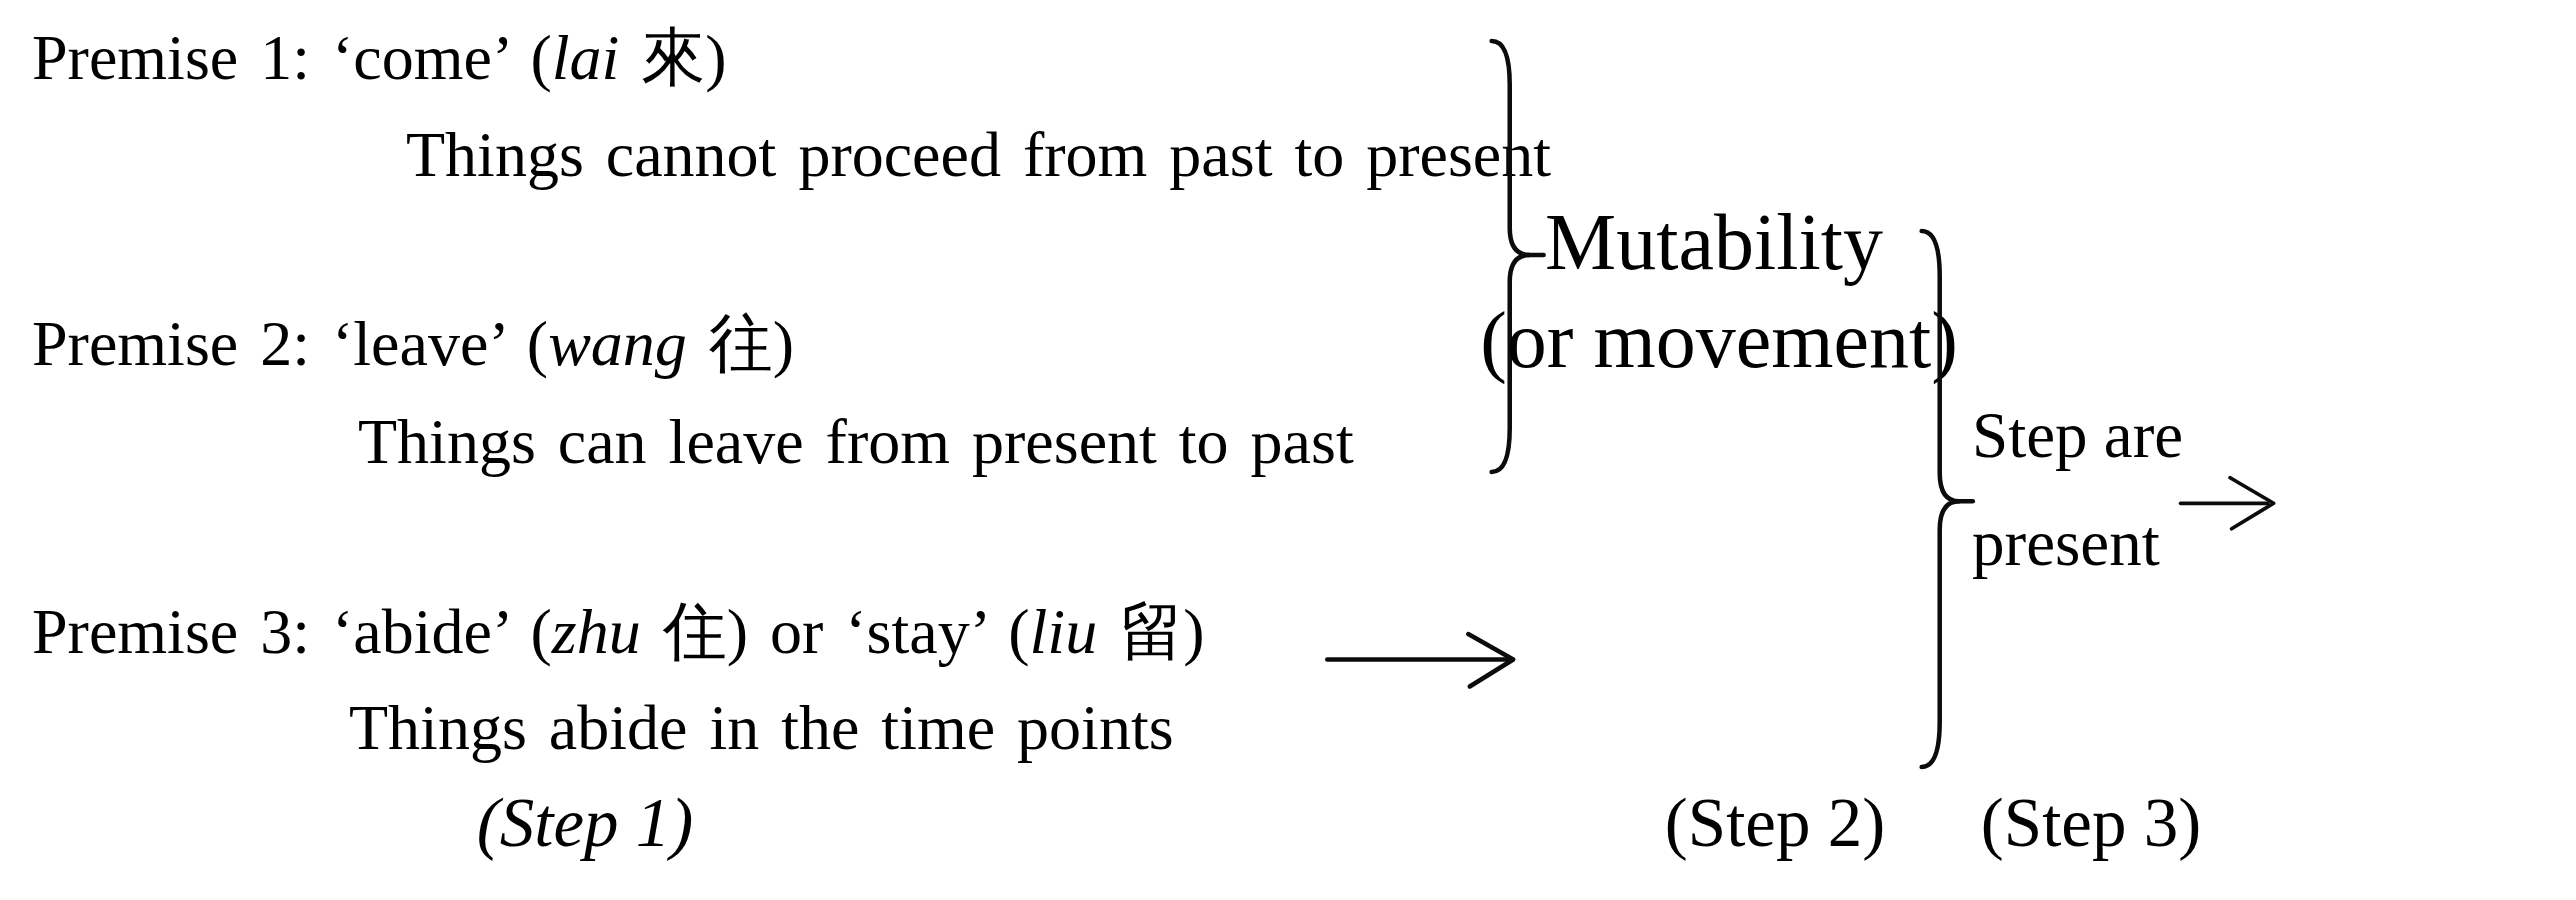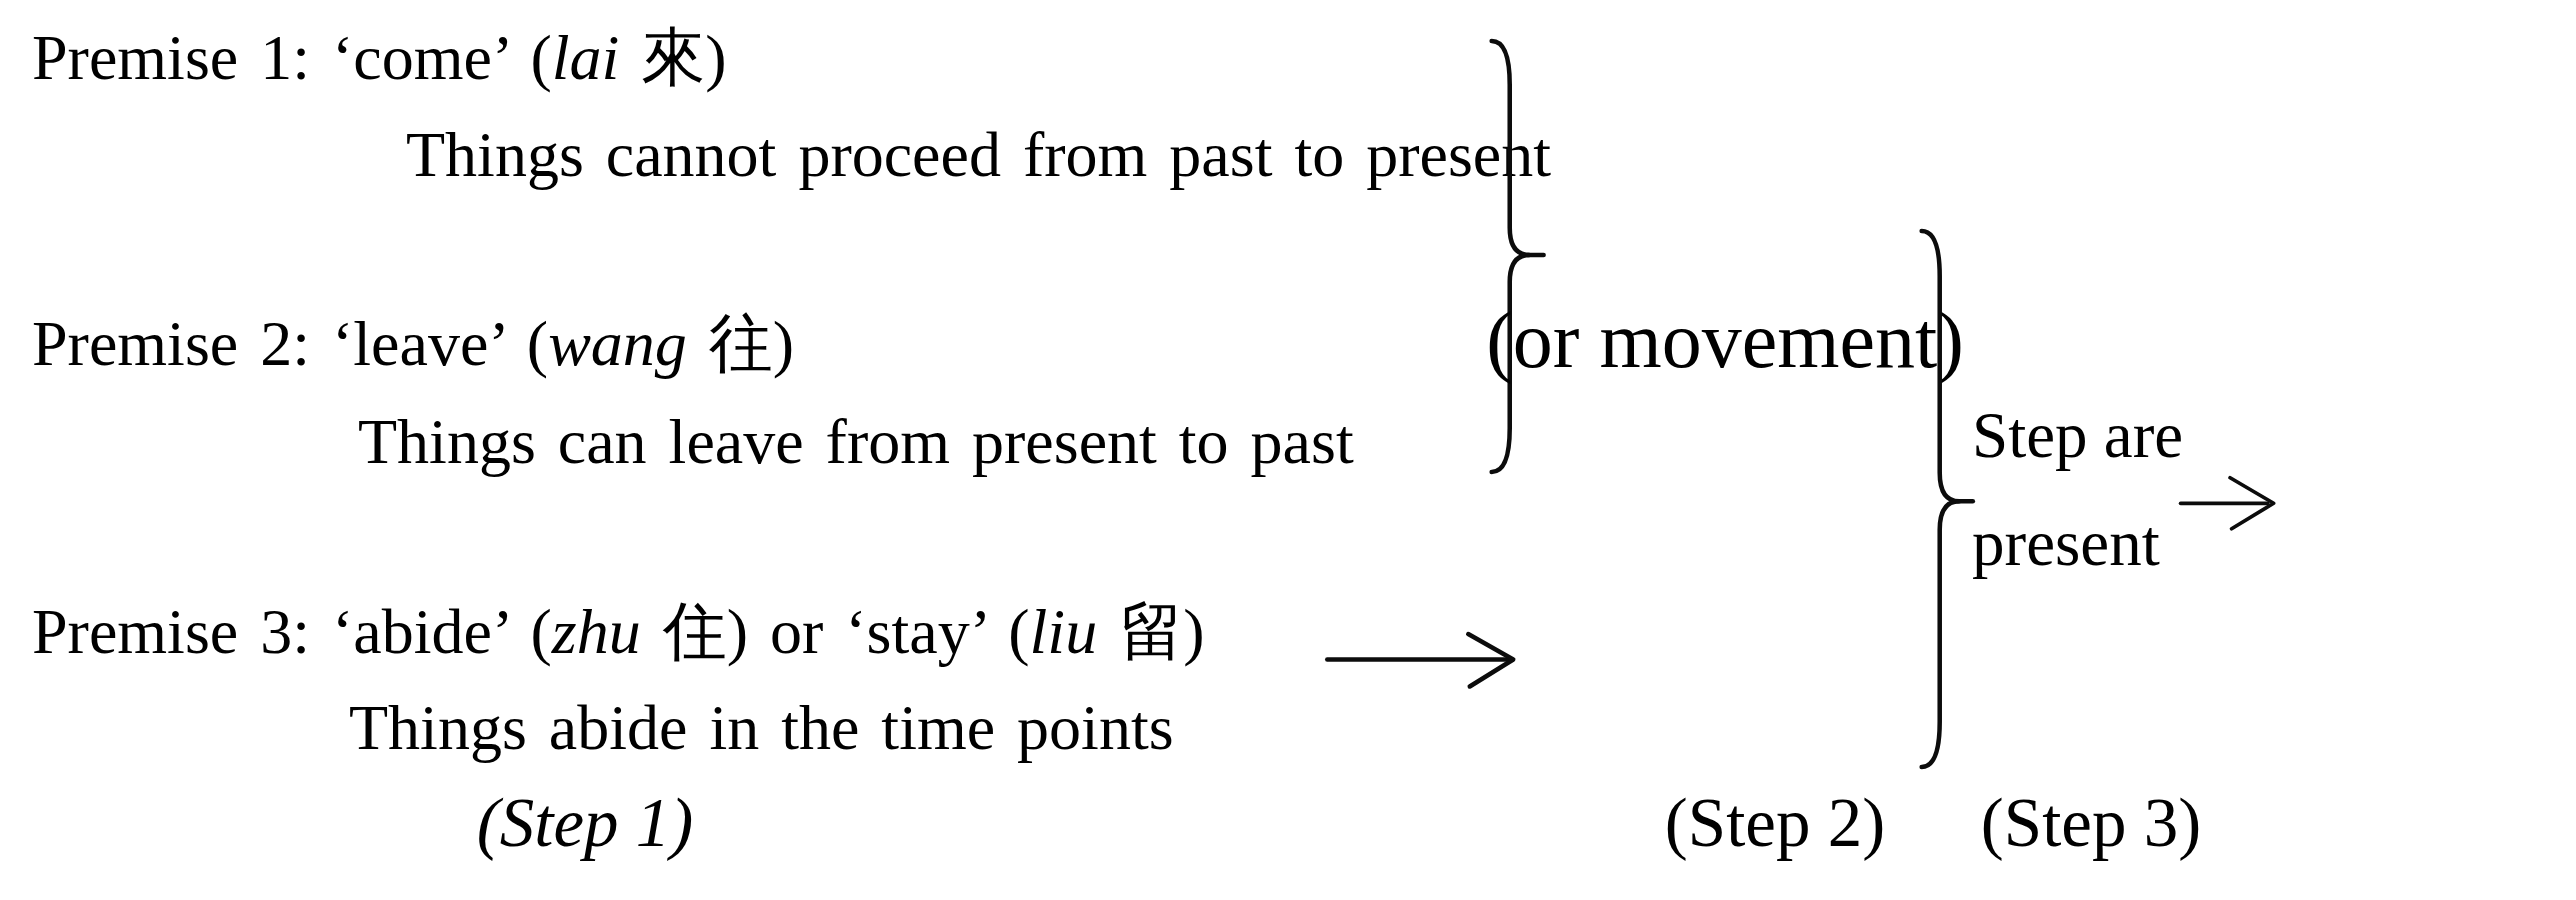--- a/index.html
+++ b/index.html
@@ -48,21 +48,22 @@
   <div class="abs body-text" style="left:32px; top:600px;">
     <span>Premise 3: ‘abide’ (</span><span class="it">zhu</span><span> 住) or ‘stay’ (</span><span class="it">liu</span><span> 留)</span>
   </div>
   <div class="abs body-text" style="left:349px; top:696px;">Things abide in the time points</div>
 
   <svg style="left:1472px; top:38px;" width="83" height="437" viewBox="0 0 110 580">
     <path class="stroke" stroke-width="6" d="M 26 4 Q 50 4 50 62 L 50 252 Q 50 288 76 288 Q 50 288 50 324 L 50 518 Q 50 576 26 576"></path>
     <line class="stroke" stroke-width="6" x1="74" y1="288" x2="95" y2="288"></line>
   </svg>
 
-  <div class="abs mid-label" style="left:1719px; top:300px;margin-left:6px;">(or movement)</div>
+  <div class="abs mid-label" style="left:1714px; top:202px;">Mutability</div>
+  <div class="abs mid-label" style="left:1719px; top:300px;">(or movement)</div>
 
   <svg style="left:1321px; top:631px;" width="203" height="63" viewBox="0 0 270 84">
     <line class="stroke" stroke-width="6" x1="8" y1="38" x2="248" y2="38"></line>
     <polyline class="stroke" stroke-width="6" points="196,4 256,38 198,74"></polyline>
   </svg>
 
 
   <svg style="left:1908px; top:228px;" width="83" height="542" viewBox="0 0 110 720">
     <path class="stroke" stroke-width="6" d="M 18 4 Q 42 4 42 64 L 42 325 Q 42 363 68 363 Q 42 363 42 401 L 42 656 Q 42 716 18 716"></path>
     <line class="stroke" stroke-width="6" x1="66" y1="363" x2="86" y2="363"></line>

